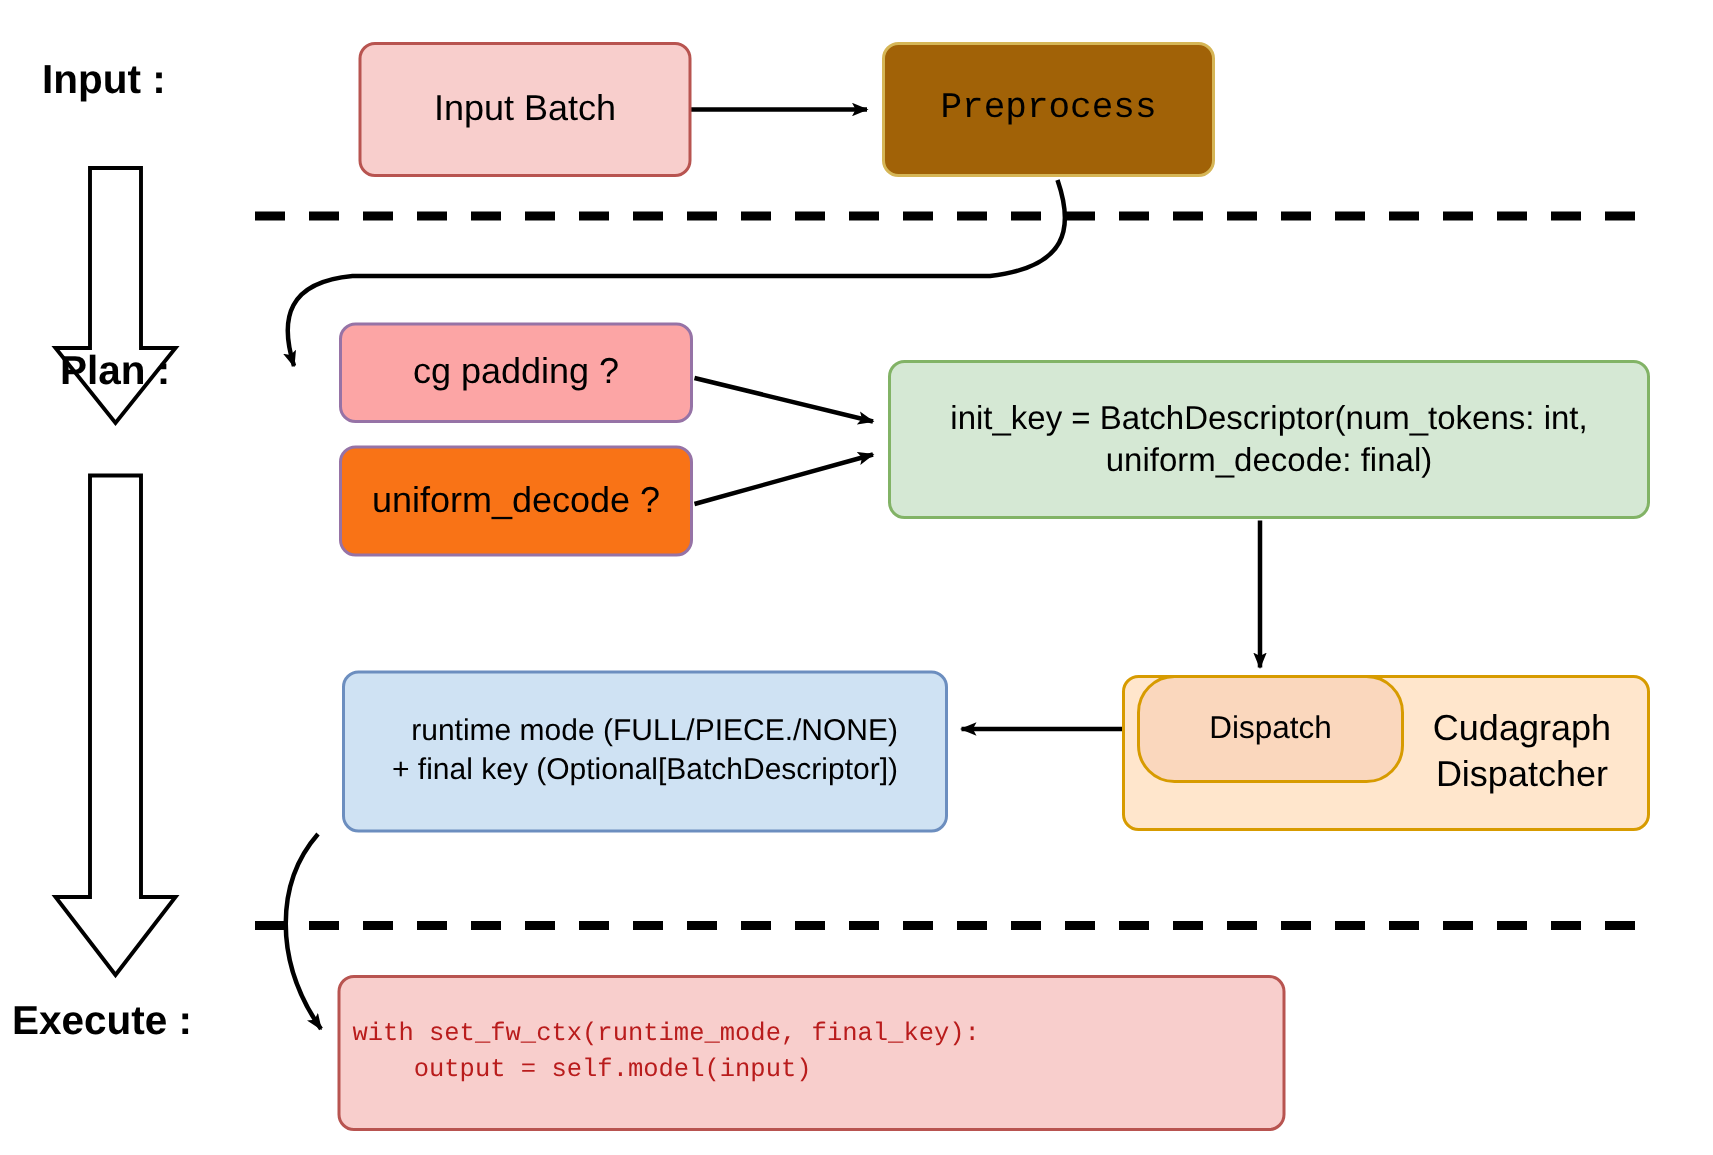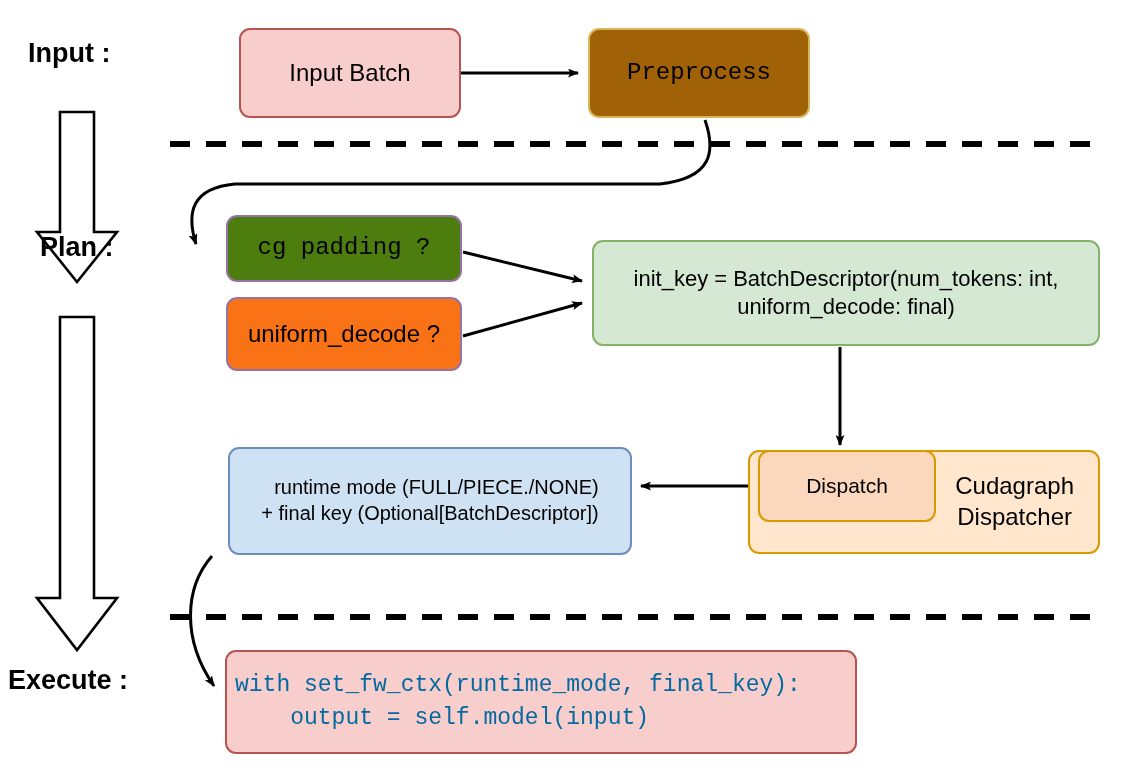--- a/index.html
+++ b/index.html
@@ -54,23 +54,22 @@
     font-size: 24px;
   }
   .n-preprocess {
     left: 588px; top: 28px; width: 222px; height: 90px;
     background: #a16207; border-color: #d6b656;
     font-size: 24px;
     font-family: Liberation Mono, monospace;
   }
   .n-cg-padding {
     left: 226px; top: 215px; width: 236px; height: 67px;
-    background: #4d7c0f; border-color: #9673a6;
+    background: #fca5a5; border-color: #9673a6;
     font-size: 24px;
-    font-family: Liberation Mono, monospace;
   }
   .n-uniform-decode {
     left: 226px; top: 297px; width: 236px; height: 74px;
     background: #f97316; border-color: #9673a6;
     font-size: 24px;
   }
   .n-init-key {
     left: 592px; top: 240px; width: 508px; height: 106px;
     background: #d5e8d4; border-color: #82b366;
     font-size: 22px;
@@ -80,40 +79,41 @@
     background: #ffe6cc; border-color: #d79b00;
     font-size: 24px;
     align-items: center;
     justify-content: flex-end;
     padding-right: 24px;
   }
   .n-dispatch {
     left: 758px; top: 450px; width: 178px; height: 72px;
     background: #fad7bd; border-color: #d79b00;
     font-size: 21px;
+    border-radius: 25px;
   }
   .n-runtime-mode {
     left: 228px; top: 447px; width: 404px; height: 108px;
     background: #cfe2f3; border-color: #6c8ebf;
     font-size: 20px;
     text-align: right;
   }
   .n-code {
     left: 225px; top: 650px; width: 632px; height: 104px;
     background: #f8cecc; border-color: #b85450;
     justify-content: flex-start;
     padding-left: 8px;
   }
   .code-text {
     font-family: "Liberation Mono", monospace;
-    font-size: 23px;
+    font-size: 17px;
     line-height: 1.42;
     white-space: pre;
     text-align: left;
-    color: #0369a1;
+    color: #b91c1c;
   }
   .lbl-input   { left: 28px; top: 38px; }
   .lbl-plan    { left: 40px; top: 232px; }
   .lbl-execute { left: 8px;  top: 665px; }
 </style>
 </head>
 <body>
 
 <div id="canvas">
 

